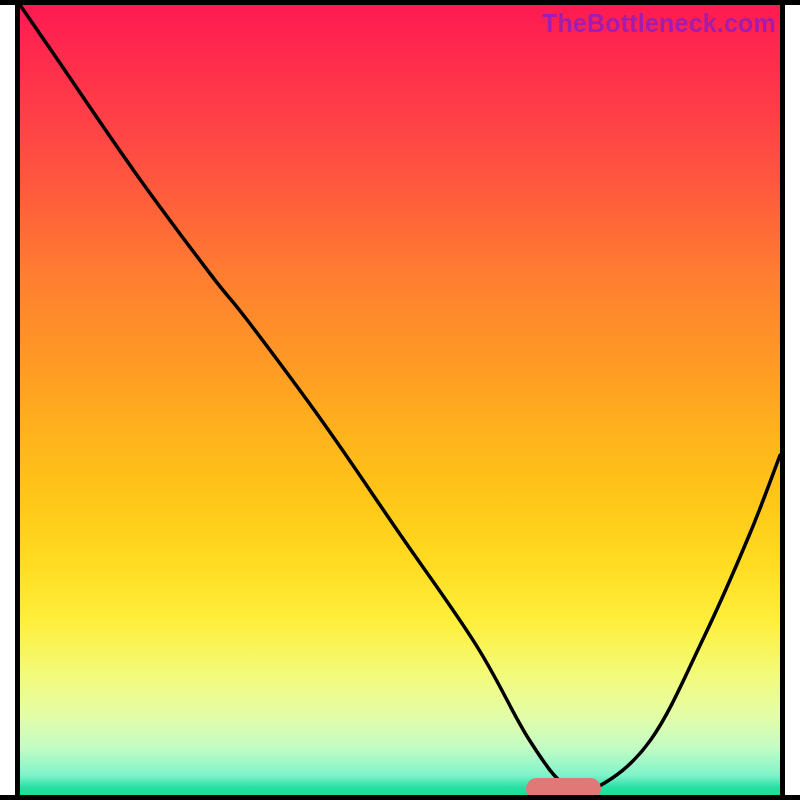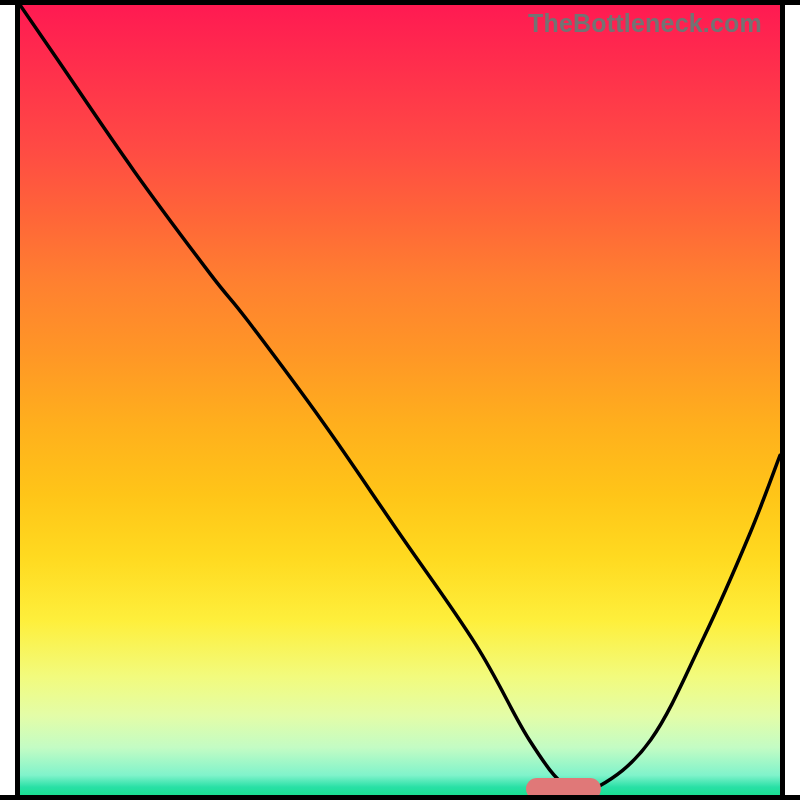--- a/index.html
+++ b/index.html
@@ -61,25 +61,25 @@
   }
   .marker {
     position: absolute;
     height: 22px;
     border-radius: 11px;
     background: #e07878;
   }
   .watermark {
     position: absolute;
     top: 4px;
-    right: 18px;
+    right: 4px;
     font-family: Arial, Helvetica, sans-serif;
     font-weight: bold;
     font-size: 25px;
-    color: #737373;
+    color: #a21caf;
     letter-spacing: 0.2px;
   }
 </style>
 </head>
 <body>
 
 <div class="outer">
   <div class="plot-area">
     <div class="gradient"></div>
     <svg class="curve" viewBox="0 0 760 790" preserveAspectRatio="none">

